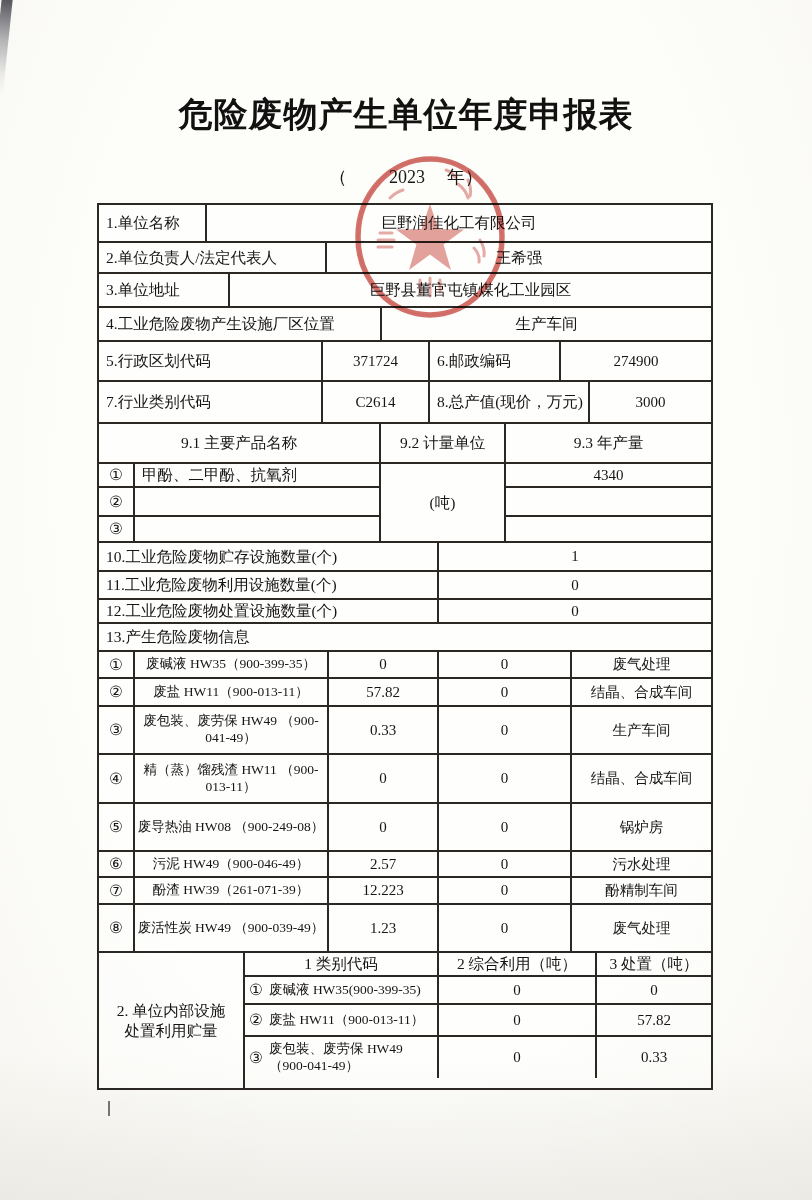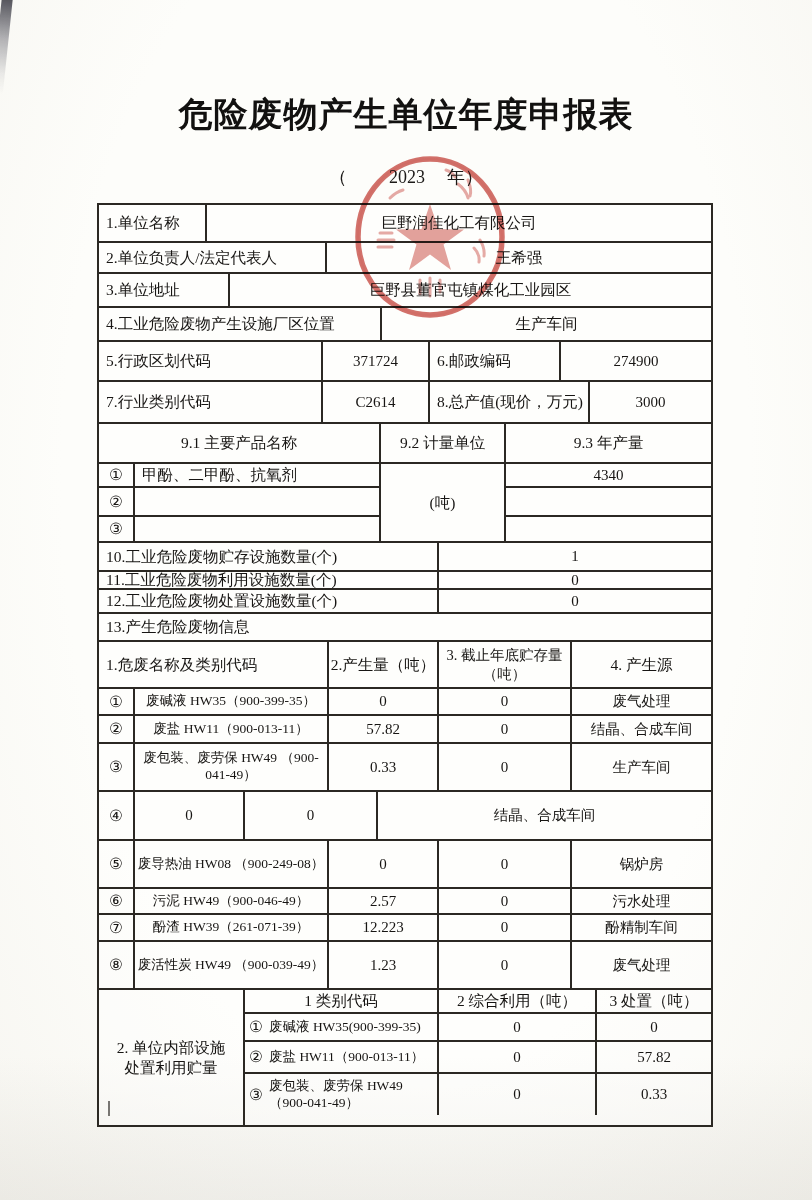--- a/index.html
+++ b/index.html
@@ -136,39 +136,33 @@
         <div class="subrow nb" style="height:24px">
           <div class="c num last"></div>
         </div>
       </div>
     </div>
 
     <div class="row" style="height:29px">
       <div class="c left" style="flex:0 0 340px">10.工业危险废物贮存设施数量(个)</div>
       <div class="c num last">1</div>
     </div>
-    <div class="row" style="height:18px">
+    <div class="row" style="height:28px">
       <div class="c left" style="flex:0 0 340px">11.工业危险废物利用设施数量(个)</div>
       <div class="c num last">0</div>
     </div>
     <div class="row" style="height:24px">
       <div class="c left" style="flex:0 0 340px">12.工业危险废物处置设施数量(个)</div>
       <div class="c num last">0</div>
     </div>
 
     <div class="row" style="height:28px">
       <div class="c left last">13.产生危险废物信息</div>
     </div>
 
-    <div class="row" style="height:47px">
-      <div class="c left" style="flex:0 0 230px">1.危废名称及类别代码</div>
-      <div class="c" style="flex:0 0 110px">2.产生量（吨）</div>
-      <div class="c" style="flex:0 0 133px;font-size:14.5px">3. 截止年底贮存量（吨）</div>
-      <div class="c last">4. 产生源</div>
-    </div>
 
     <div class="row" style="height:27px">
       <div class="c" style="flex:0 0 36px">①</div>
       <div class="c sm" style="flex:0 0 194px">废碱液 HW35（900-399-35）</div>
       <div class="c num" style="flex:0 0 110px">0</div>
       <div class="c num" style="flex:0 0 133px">0</div>
       <div class="c last" style="font-size:14.5px">废气处理</div>
     </div>
     <div class="row" style="height:28px">
       <div class="c" style="flex:0 0 36px">②</div>
@@ -179,20 +173,21 @@
     </div>
     <div class="row" style="height:48px">
       <div class="c" style="flex:0 0 36px">③</div>
       <div class="c sm" style="flex:0 0 194px">废包装、废劳保 HW49 （900-041-49）</div>
       <div class="c num" style="flex:0 0 110px">0.33</div>
       <div class="c num" style="flex:0 0 133px">0</div>
       <div class="c last" style="font-size:14.5px">生产车间</div>
     </div>
     <div class="row" style="height:49px">
       <div class="c" style="flex:0 0 36px">④</div>
+      <div class="c sm" style="flex:0 0 194px">精（蒸）馏残渣 HW11 （900-013-11）</div>
       <div class="c num" style="flex:0 0 110px">0</div>
       <div class="c num" style="flex:0 0 133px">0</div>
       <div class="c last" style="font-size:14.5px">结晶、合成车间</div>
     </div>
     <div class="row" style="height:48px">
       <div class="c" style="flex:0 0 36px">⑤</div>
       <div class="c sm" style="flex:0 0 194px">废导热油 HW08 （900-249-08）</div>
       <div class="c num" style="flex:0 0 110px">0</div>
       <div class="c num" style="flex:0 0 133px">0</div>
       <div class="c last" style="font-size:14.5px">锅炉房</div>

